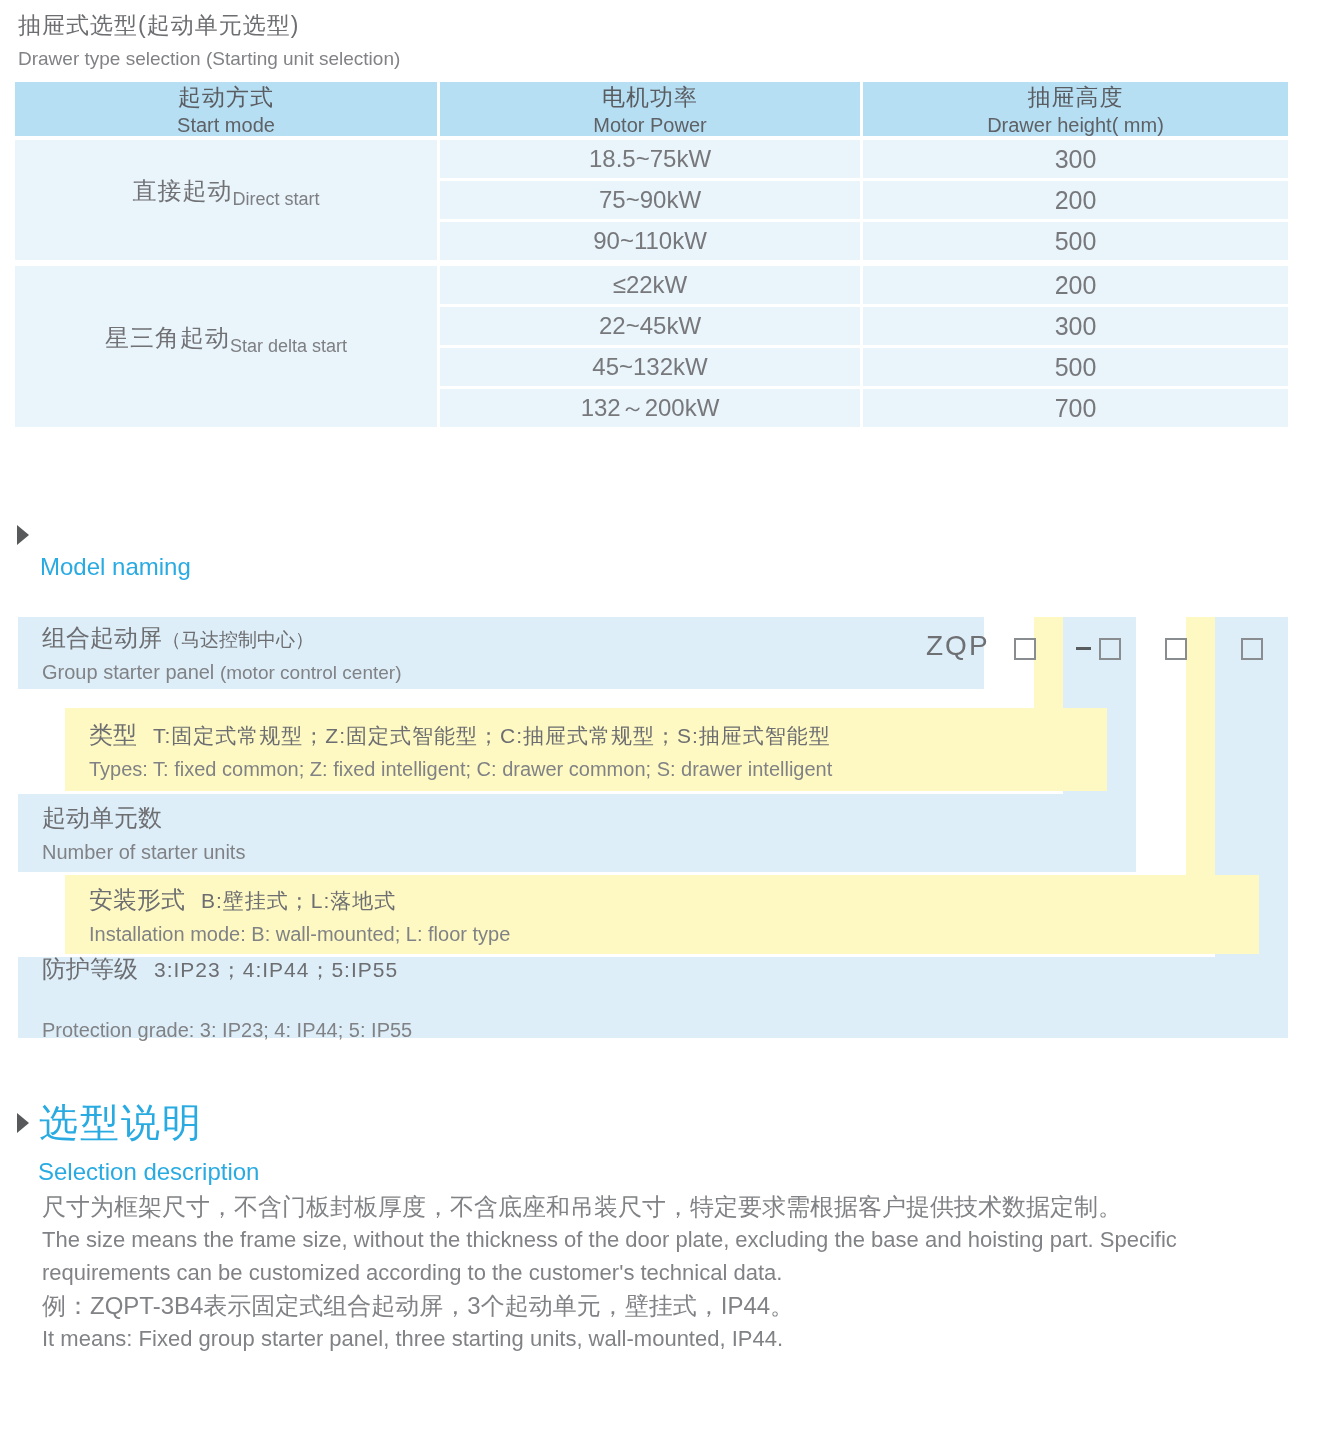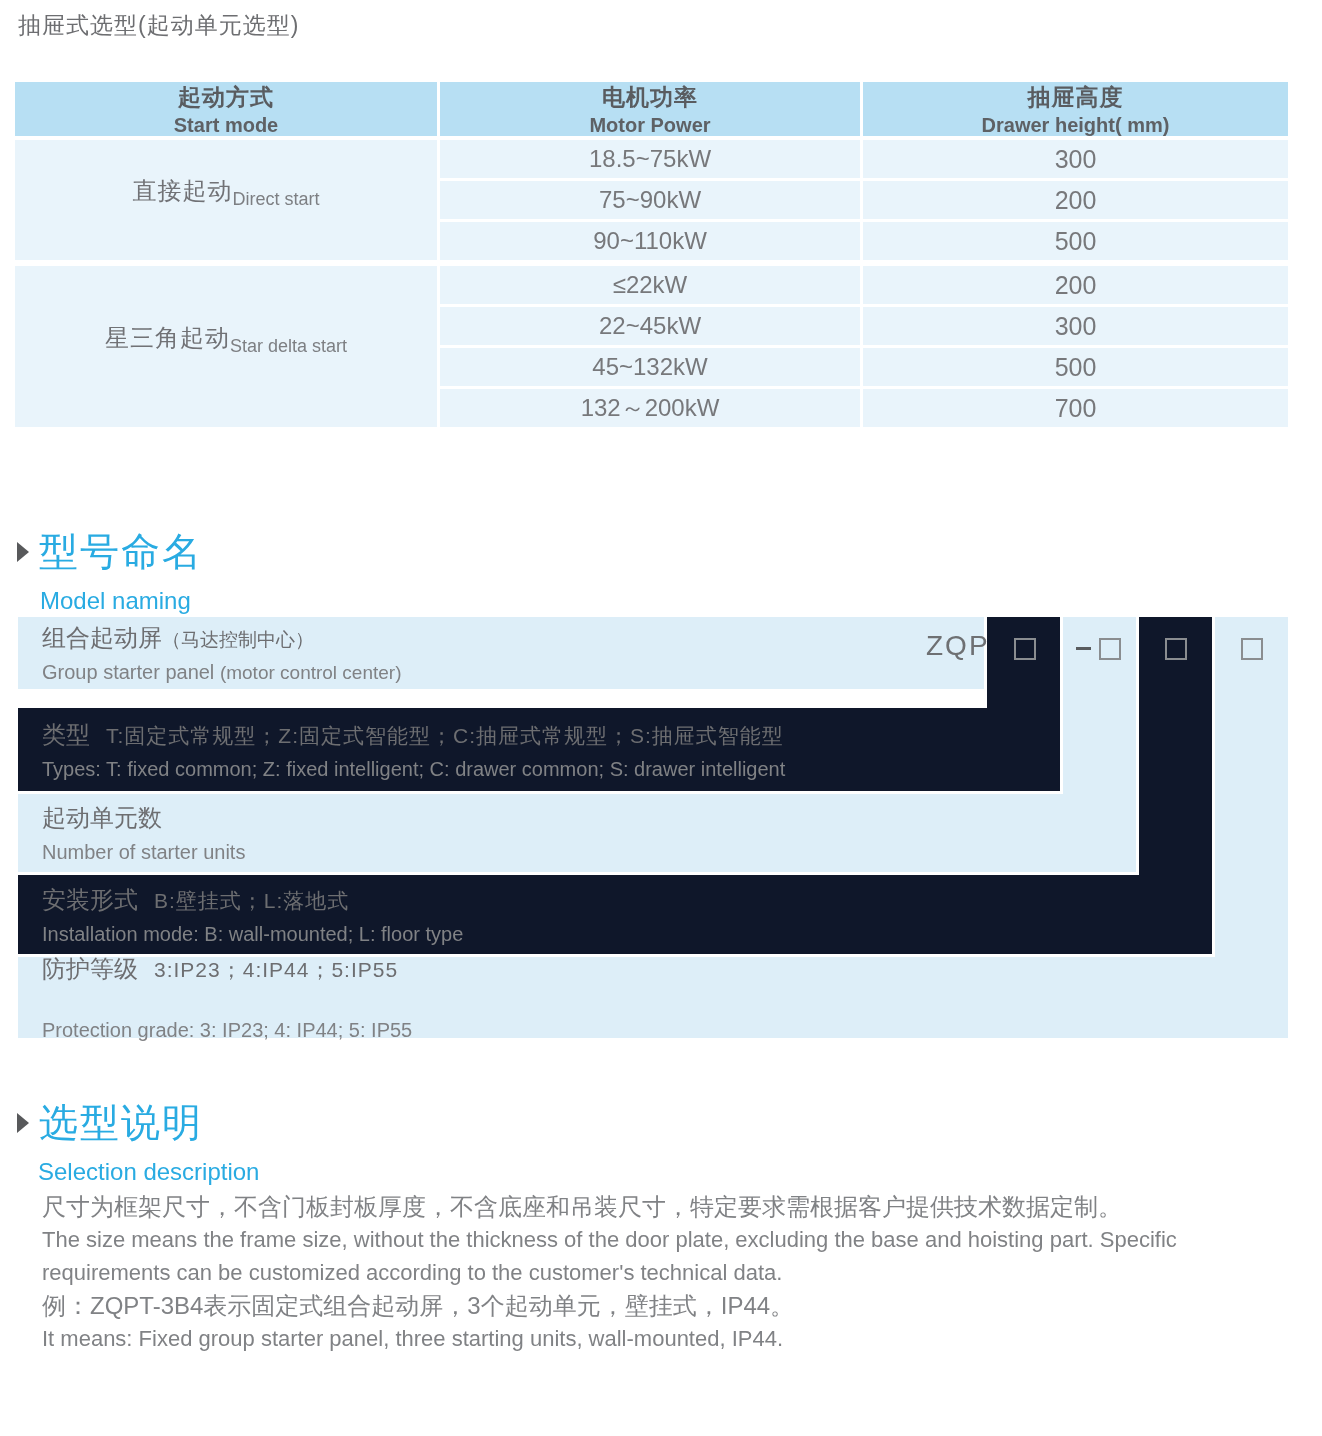--- a/index.html
+++ b/index.html
@@ -10,21 +10,21 @@
     -webkit-font-smoothing:antialiased;
   }
 
   
   .doc-title { position:absolute; left:18px; top:10px; }
   .doc-title .t-zh { font-size:23px; color:#6d6e71; letter-spacing:1px; }
   .doc-title .t-en { font-size:19px; color:#808285; margin-top:7px; }
 
   
   .sel-table { position:absolute; left:15px; top:82px; width:1273px; }
-  .thead { display:flex; gap:3px;font-weight:bold; }
+  .thead { display:flex; gap:3px; }
   .th {
     height:54px; background:#b7dff3; display:flex; flex-direction:column;
     align-items:center; justify-content:center;
   }
   .th-c1 { width:422px; } .th-c2 { width:420px; } .th-c3 { width:425px; }
   .th-zh { font-size:23px; color:#595c60; letter-spacing:1px; }
   .th-en { font-size:20px; color:#5e6165; margin-top:1px; }
 
   .tgroup { display:flex; gap:3px; margin-top:4px; }
   .tgroup.second { margin-top:6px; }
@@ -56,21 +56,21 @@
   .sec-zh { font-size:39px; color:#29abe2; letter-spacing:2px; }
   .sec-en { font-size:24px; color:#29abe2; margin-top:8px; }
   #sec-model { top:525px; }
   #sec-model .sec-en { margin-left:23px; }
   #sec-select { top:1096px; }
   #sec-select .sec-en { margin-left:21px; }
 
   
   .diagram { position:absolute; left:15px; top:617px; width:1273px; height:421px; }
   .dg-blue { background:#ddeef8; }
-  .dg-gray { background:#0f172a; }
+  .dg-gray { background:#fef9c3;margin-left:47px; }
   .dg-row {
     position:absolute; left:3px; display:flex; flex-direction:column;
     justify-content:center; padding-left:24px;
   }
   .dg-r1 { top:0;     height:72px; width:966px;  }
   .dg-r2 { top:91px;  height:83px; width:1042px; }
   .dg-r3 { top:177px; height:78px; width:1118px; }
   .dg-r4 { top:258px; height:79px; width:1194px; }
   .dg-r5 { top:340px; height:81px; width:1270px;gap:27px; }
   .dg-strip { position:absolute; top:0; }
@@ -103,20 +103,21 @@
   .desc { position:absolute; left:42px; top:1190px; width:1252px; }
   .d-line { color:#808285; }
   .d-zh { font-size:24px; line-height:33px; }
   .d-en { font-size:22px; line-height:33px; }
 </style>
 </head>
 <body>
 
 <header class="doc-title">
   <div class="t-zh">抽屉式选型(起动单元选型)</div>
+  <div class="t-en">Drawer type selection (Starting unit selection)</div>
 </header>
 
 <div class="sel-table">
   <div class="thead">
     <div class="th th-c1">
       <div class="th-zh">起动方式</div>
       <div class="th-en">Start mode</div>
     </div>
     <div class="th th-c2">
       <div class="th-zh">电机功率</div>
@@ -171,21 +172,20 @@
         <div class="tcell power">132～200kW</div>
         <div class="tcell hgt">700</div>
       </div>
     </div>
   </div>
 </div>
 
 <section class="sec" id="sec-model">
   <div class="sec-head">
     <span class="tri"></span>
-    <span class="sec-zh">型号命名</span>
   </div>
   <div class="sec-en">Model naming</div>
 </section>
 
 <div class="diagram">
 
   <div class="dg-strip dg-s1 dg-gray"></div>
   <div class="dg-strip dg-s2 dg-blue"></div>
   <div class="dg-strip dg-s3 dg-gray"></div>
   <div class="dg-strip dg-s4 dg-blue"></div>

